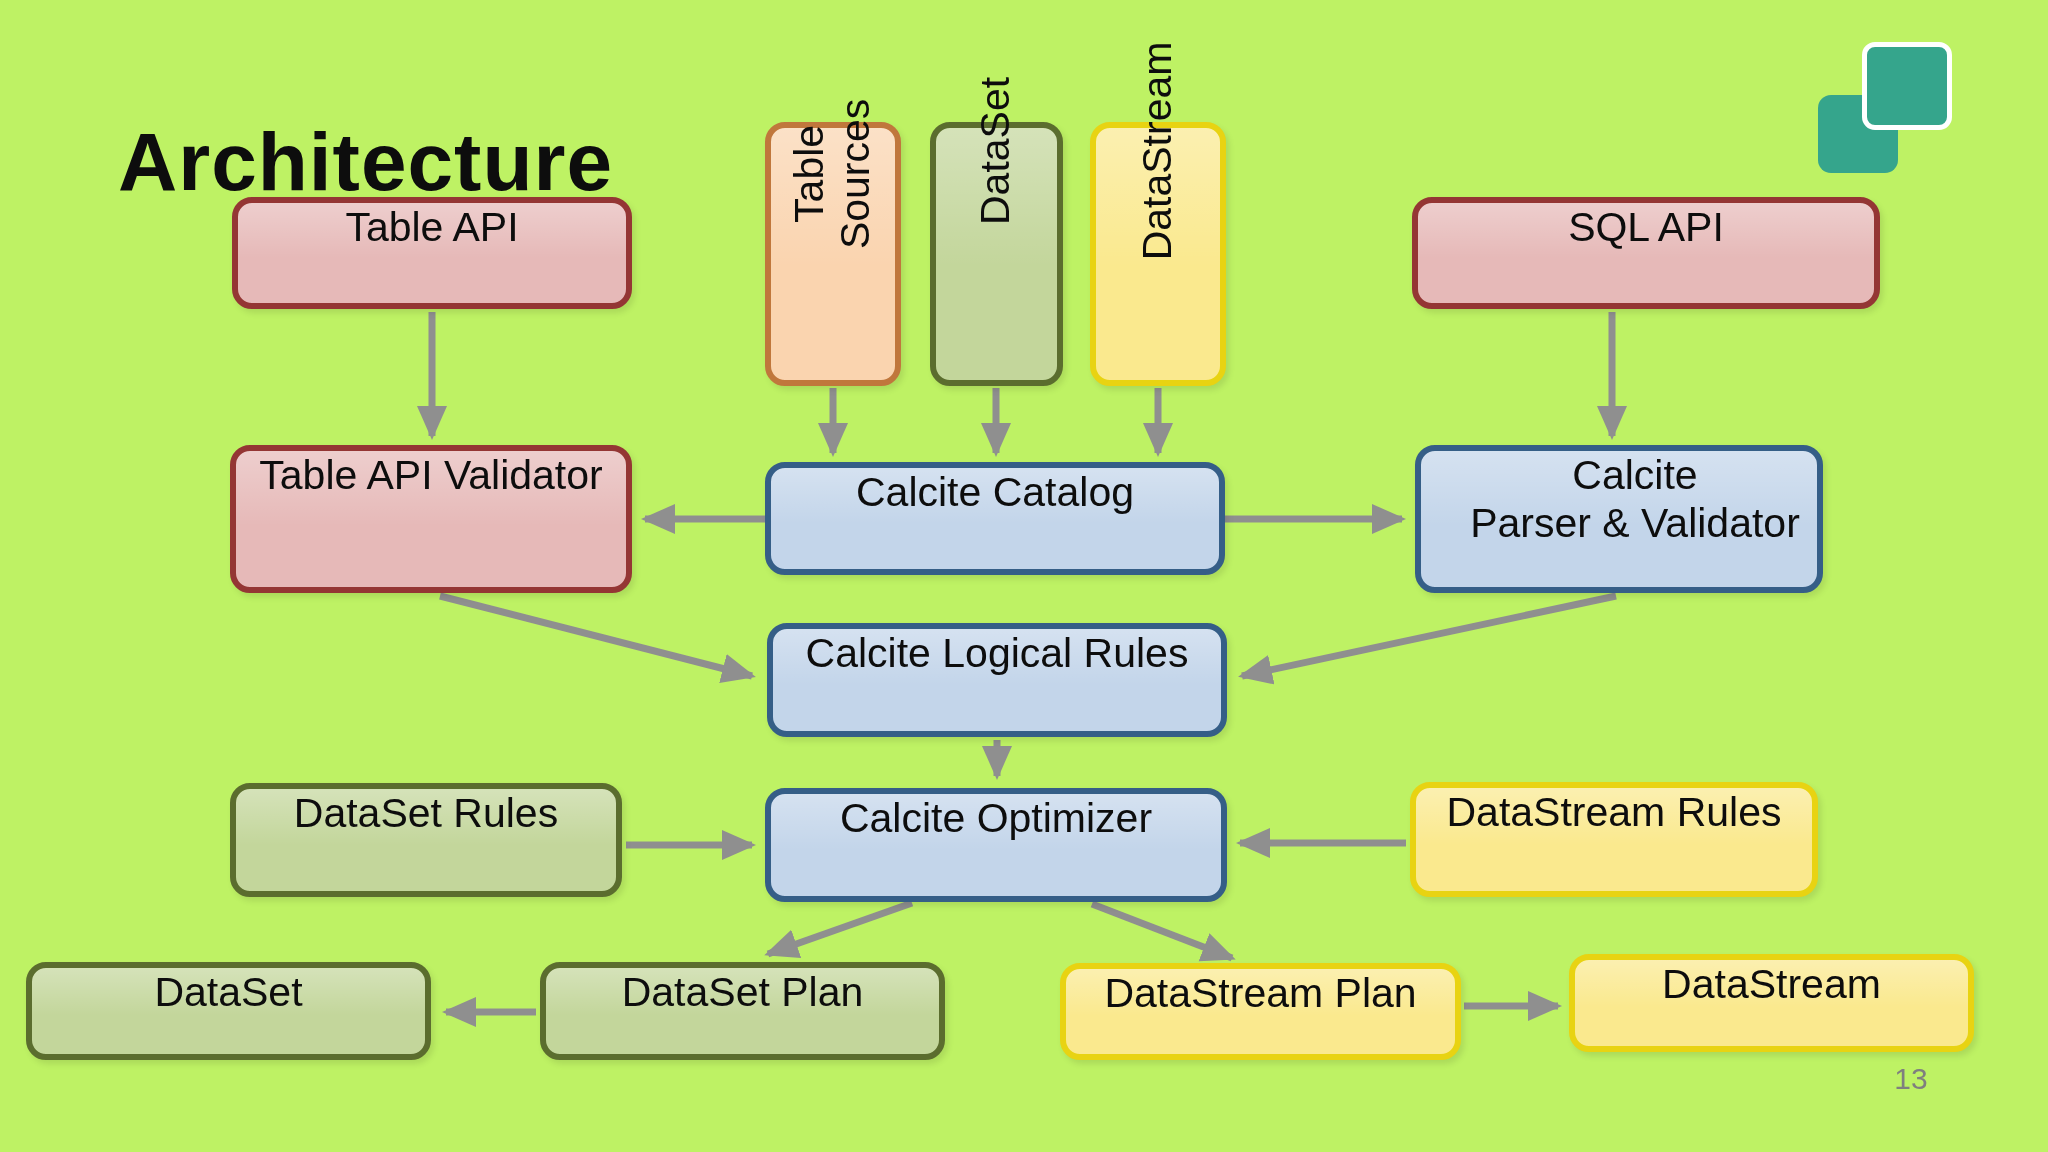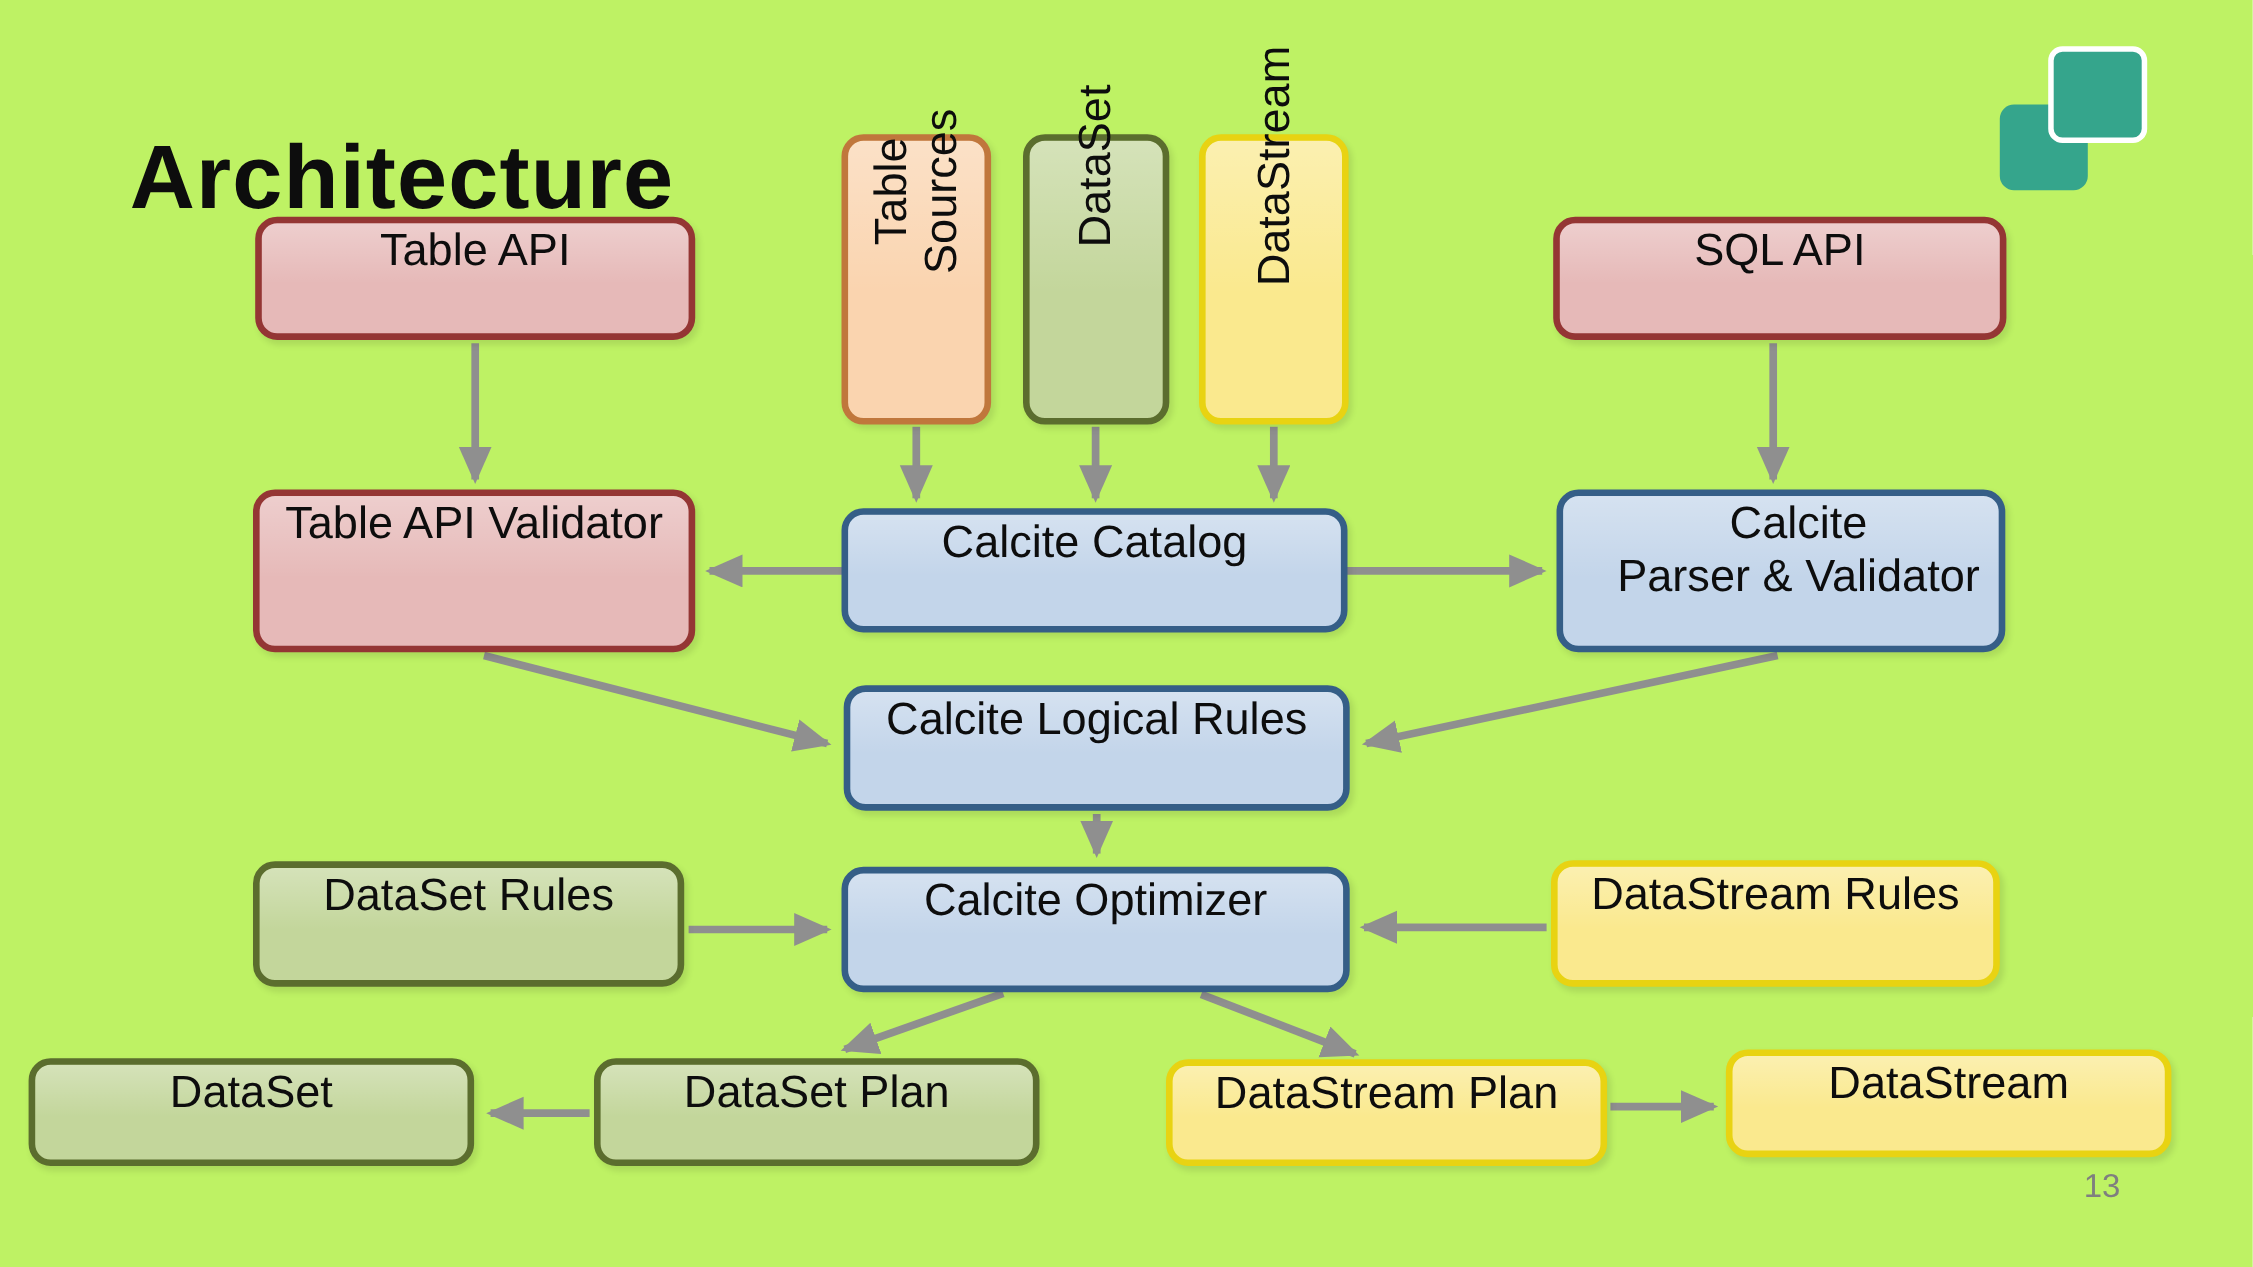--- a/index.html
+++ b/index.html
@@ -86,21 +86,21 @@
   </div>
 
   <div class="box green vertical" style="left:930px; top:122px; width:133px; height:264px;">
     <span class="label">DataSet</span>
   </div>
 
   <div class="box yellow vertical" style="left:1090px; top:122px; width:136px; height:264px;">
     <span class="label">DataStream</span>
   </div>
 
-  <div class="box red" style="left:1412px; top:197px; width:412px; height:112px;">
+  <div class="box red" style="left:1412px; top:197px; width:468px; height:112px;">
     <span class="label">SQL API</span>
   </div>
 
   <div class="box blue" style="left:765px; top:462px; width:460px; height:113px;">
     <span class="label">Calcite Catalog</span>
   </div>
 
   <div class="box red" style="left:230px; top:445px; width:402px; height:148px;">
     <span class="label">Table API Validator</span>
   </div>

